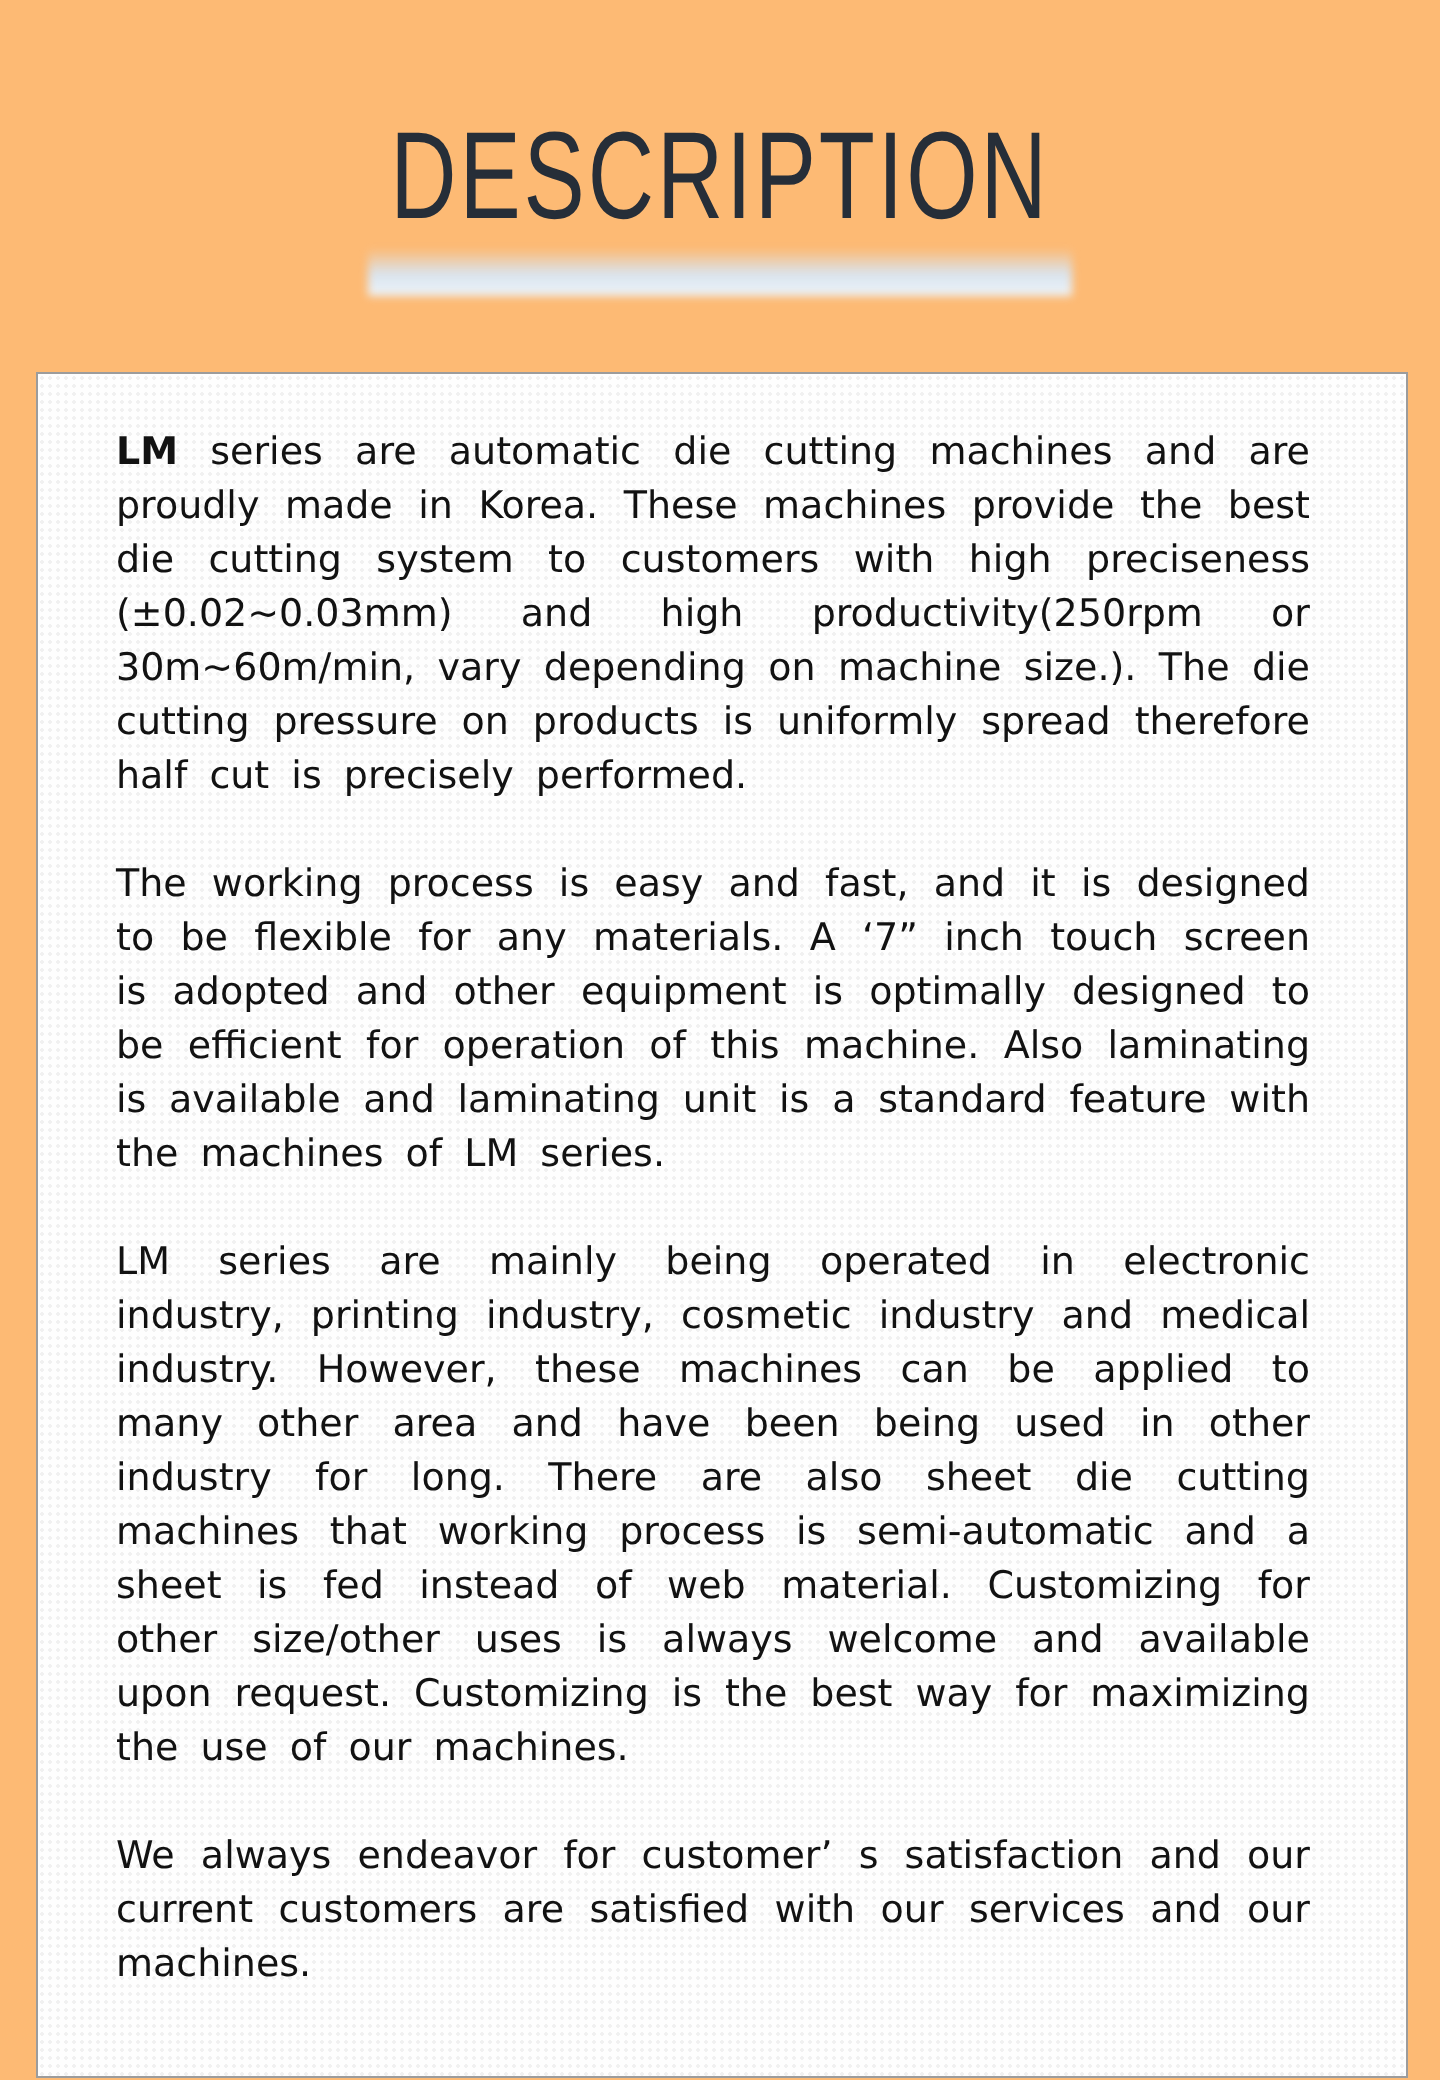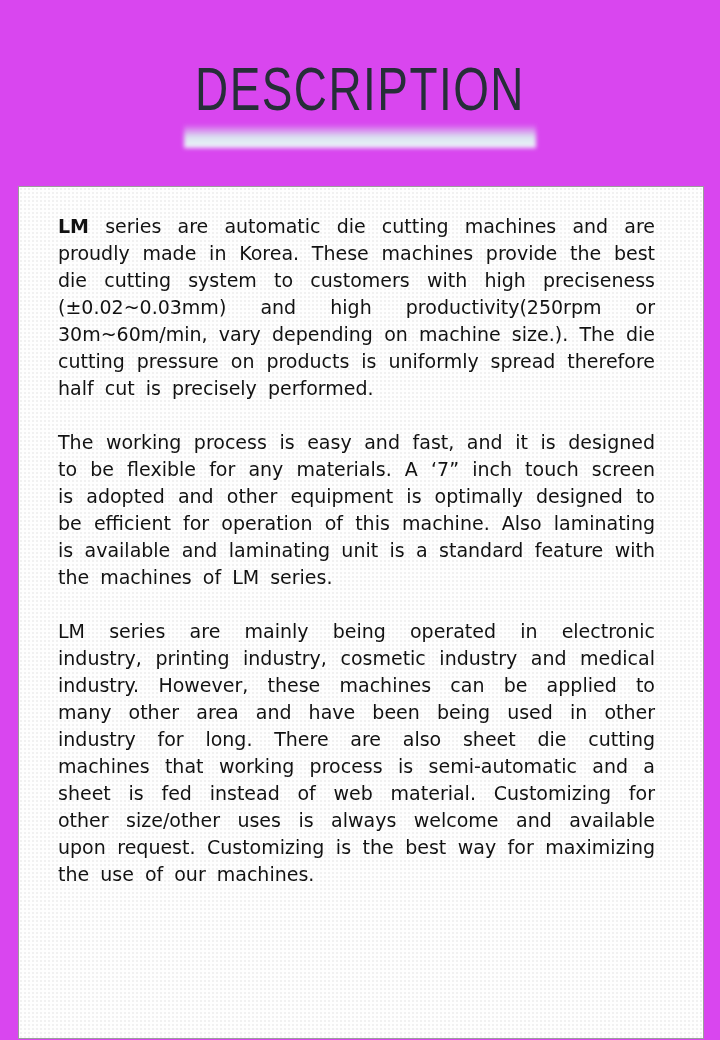--- a/index.html
+++ b/index.html
@@ -8,21 +8,21 @@
     height: 1040px;
     background: #ffffff;
     font-family: "DejaVu Sans", sans-serif;
     overflow: hidden;
     position: relative;
   }
   .page {
     position: relative;
     width: 720px;
     height: 1040px;
-    background: #d946ef;
+    background: #fdba74;
   }
 
   
   .title-wrap {
     position: absolute;
     top: 0;
     left: 0;
     width: 720px;
     height: 160px;
     text-align: center;
@@ -87,16 +87,17 @@
   </div>
 
   <div class="desc-panel">
 
     <p><strong>LM</strong><span> series are automatic die cutting machines and are proudly made in Korea. These machines provide the best die cutting system to customers with high preciseness (±0.02~0.03mm) and high productivity(250rpm or 30m~60m/min, vary depending on machine size.). The die cutting pressure on products is uniformly spread therefore half cut is precisely performed.</span></p>
 
     <p>The working process is easy and fast, and it is designed to be flexible for any materials. A ‘7”  inch touch screen is adopted and other equipment is optimally designed to be efficient for operation of this machine. Also laminating is available and laminating unit is a standard feature with the machines of LM series.</p>
 
     <p>LM series are mainly being operated in electronic industry, printing industry, cosmetic industry and medical industry. However, these machines can be applied to many other area and have been being used in other industry for long. There are also sheet die cutting machines that working process is semi-automatic and a sheet is fed instead of web material. Customizing for other size/other uses is always welcome and available upon request. Customizing is the best way for maximizing the use of our machines.</p>
 
+    <p>We always endeavor for customer’ s satisfaction and our current customers are satisfied with our services and our machines.</p>
 
   </div>
 
 </div>
 
 </body></html>

